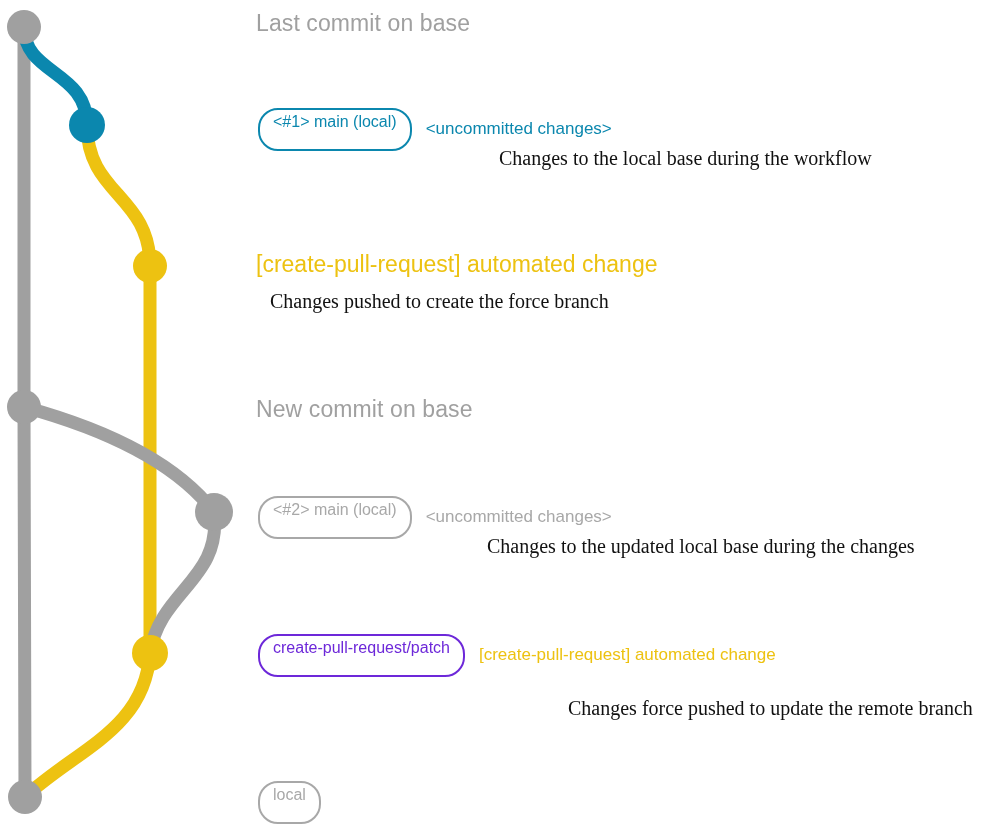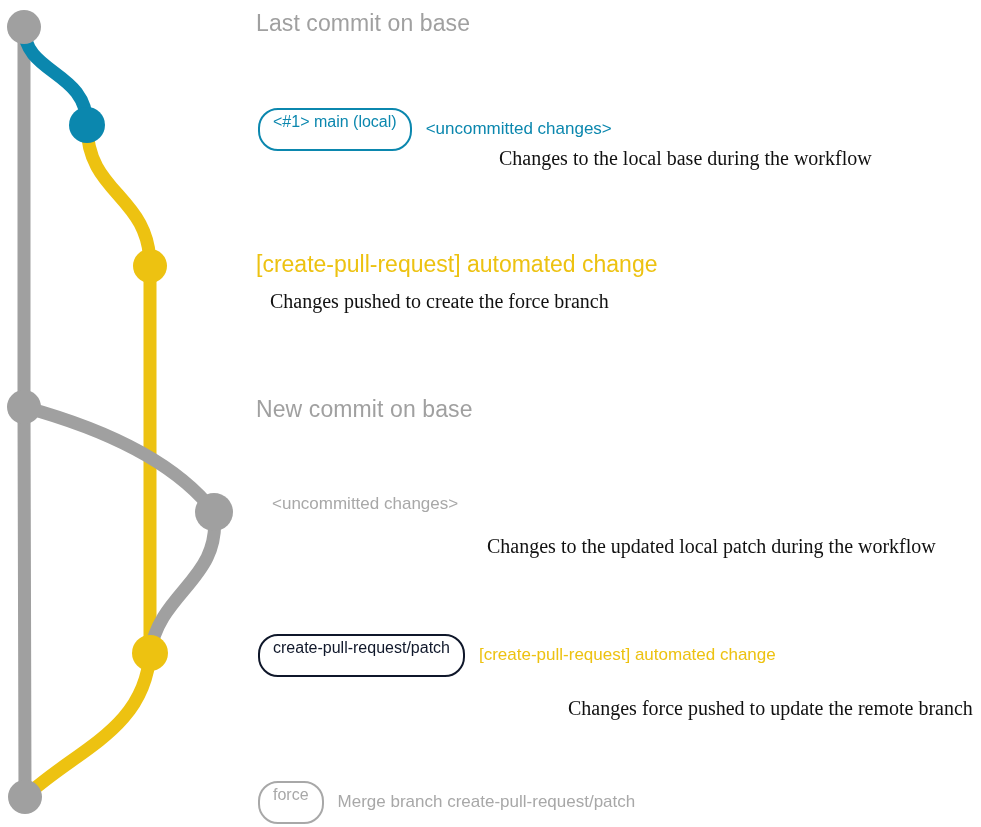--- a/index.html
+++ b/index.html
@@ -46,21 +46,21 @@
     border: 2px solid currentColor;
     border-radius: 20px;
     padding: 4px 13px 18px 13px;
     font-size: 16px;
     line-height: 1.05;
     white-space: nowrap;
     box-sizing: border-box;
   }
   .badge.blue   { color: #0b87ae; }
   .badge.gray   { color: #a8a8a8; }
-  .badge.yellow { color: #0f172a; }
+  .badge.yellow { color: #6d28d9; }
 
   
   .subject {
     font-size: 17px;
     white-space: nowrap;
     line-height: 1;
     align-self: center;
     position: relative;
     top: -1px;
   }
@@ -127,26 +127,26 @@
 <div class="row" style="left:256px; top:253px;">
   <span class="subject-standalone">[create-pull-request] automated change</span>
 </div>
 <div class="desc" style="left:270px; top:291px;">Changes pushed to create the force branch</div>
 
 <div class="row" style="left:256px; top:398px;align-items:center;">
   <span class="heading">New commit on base</span>
 </div>
 
 <div class="row" style="left:258px; top:496px;">
+  <span class="badge gray">&lt;#2&gt; main (local)</span>
   <span class="subject gray" style="margin-left:14px;">&lt;uncommitted changes&gt;</span>
 </div>
-<div class="desc" style="left:487px; top:536px;">Changes to the updated local patch during the workflow</div>
+<div class="desc" style="left:487px; top:536px;">Changes to the updated local base during the changes</div>
 
 <div class="row" style="left:258px; top:634px;">
   <span class="badge yellow">create-pull-request/patch</span>
   <span class="subject yellow" style="margin-left:14px;">[create-pull-request] automated change</span>
 </div>
 <div class="desc" style="left:568px; top:698px;">Changes force pushed to update the remote branch</div>
 
 <div class="row" style="left:258px; top:781px;">
-  <span class="badge gray">force</span>
-  <span class="subject gray" style="margin-left:14px;">Merge branch create-pull-request/patch</span>
+  <span class="badge gray">local</span>
 </div>
 
 </body></html>

